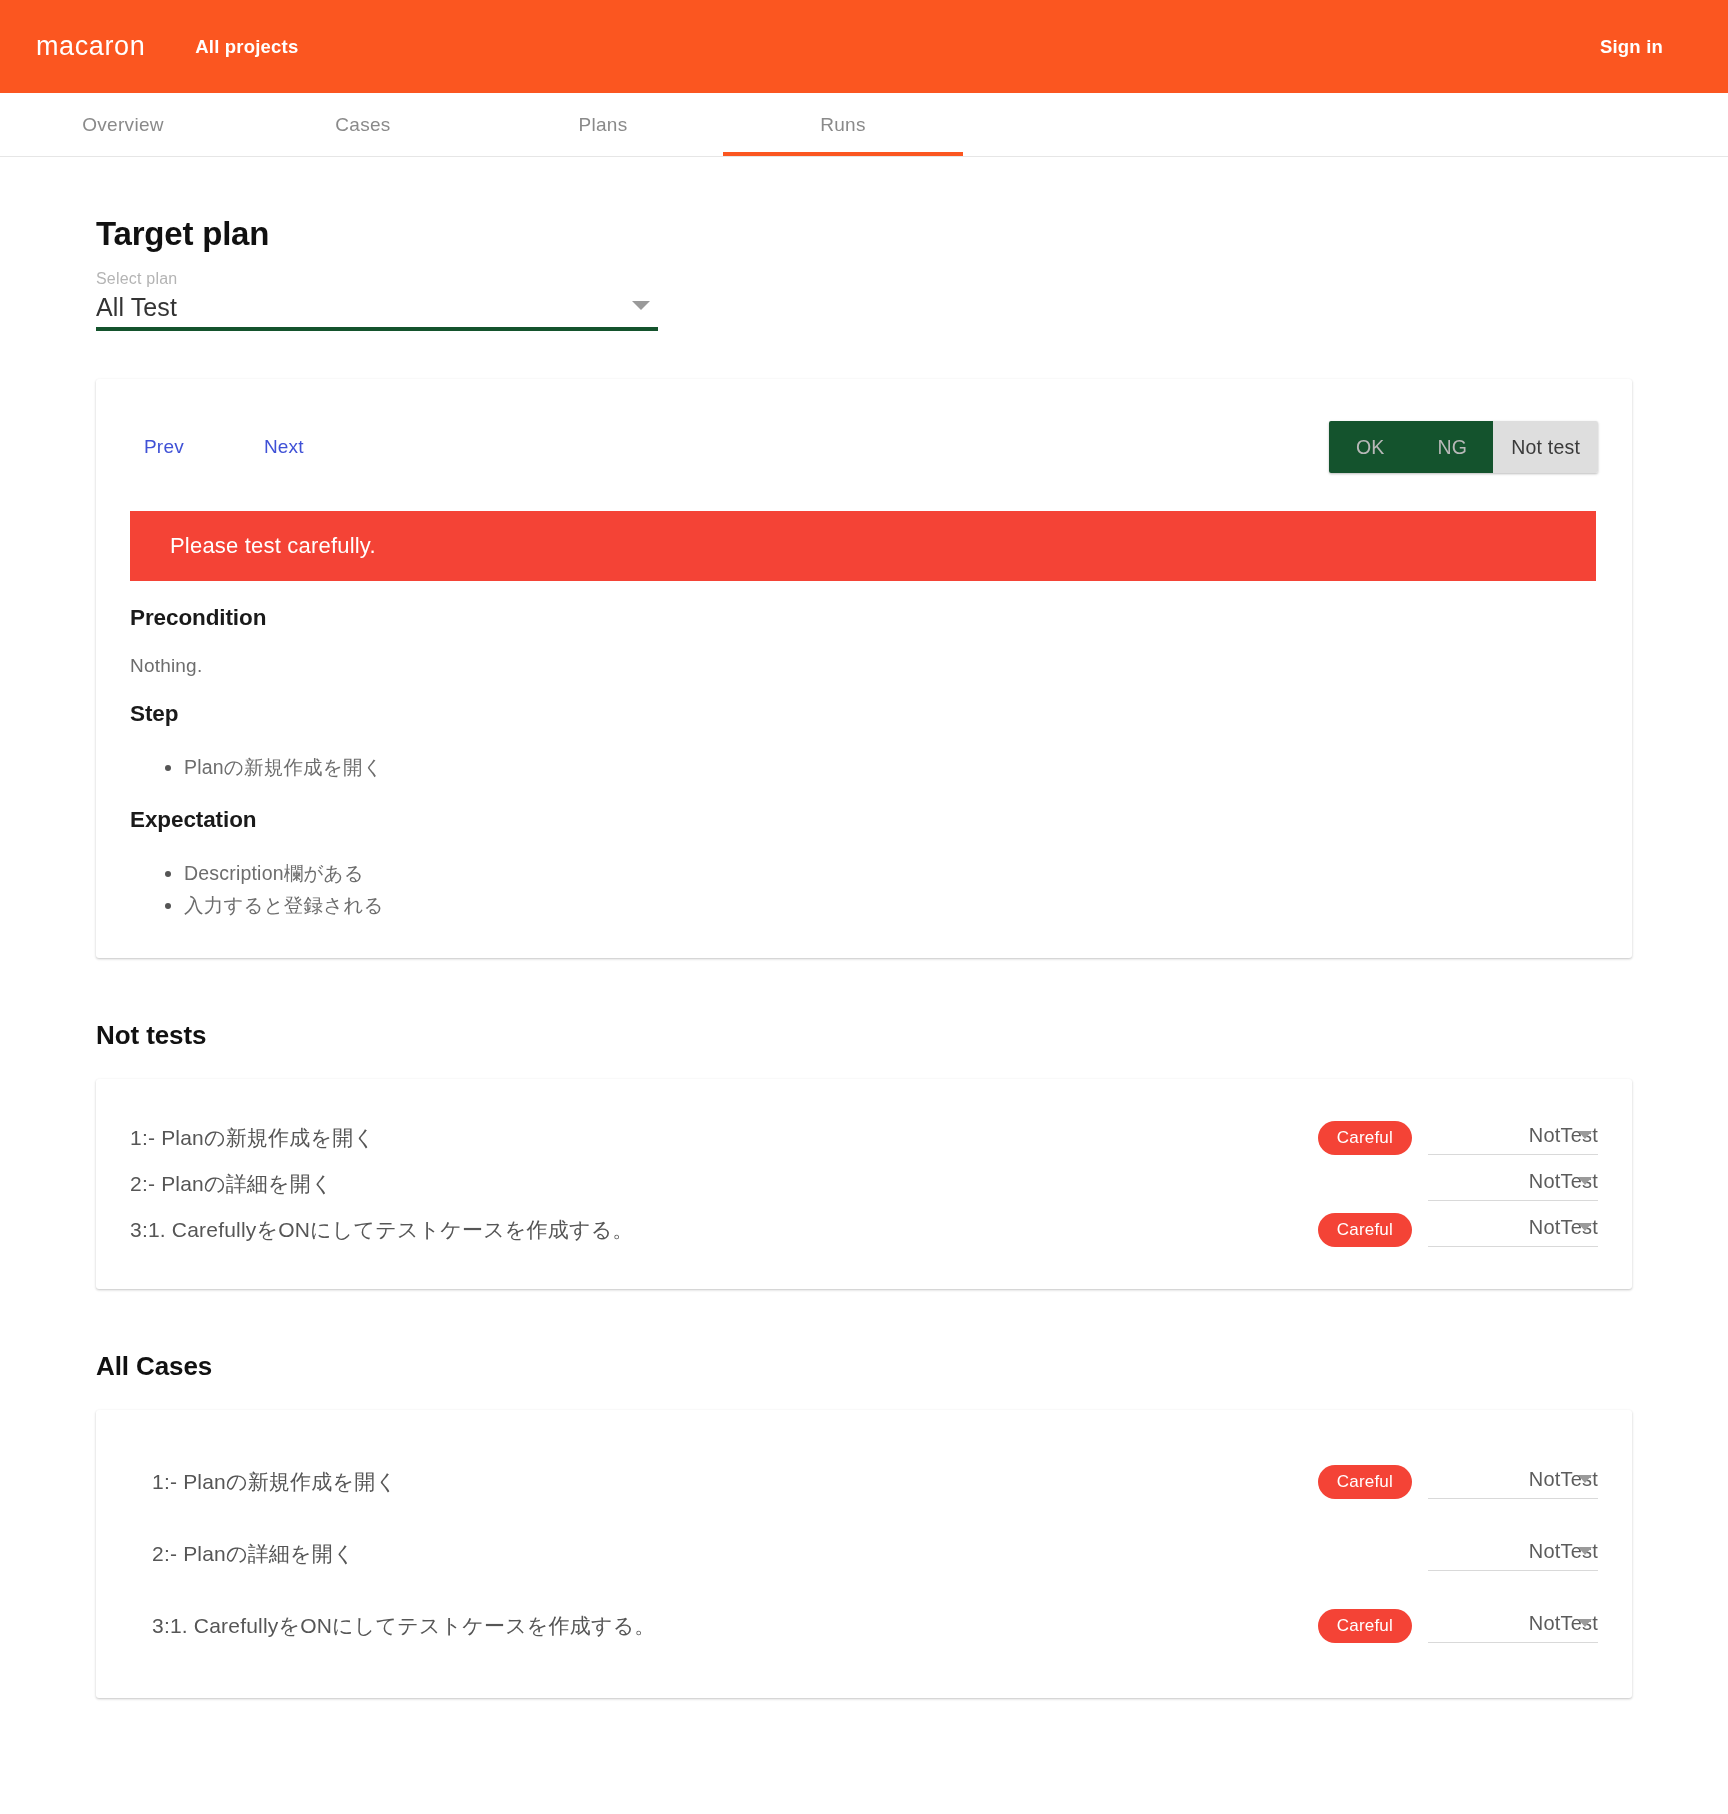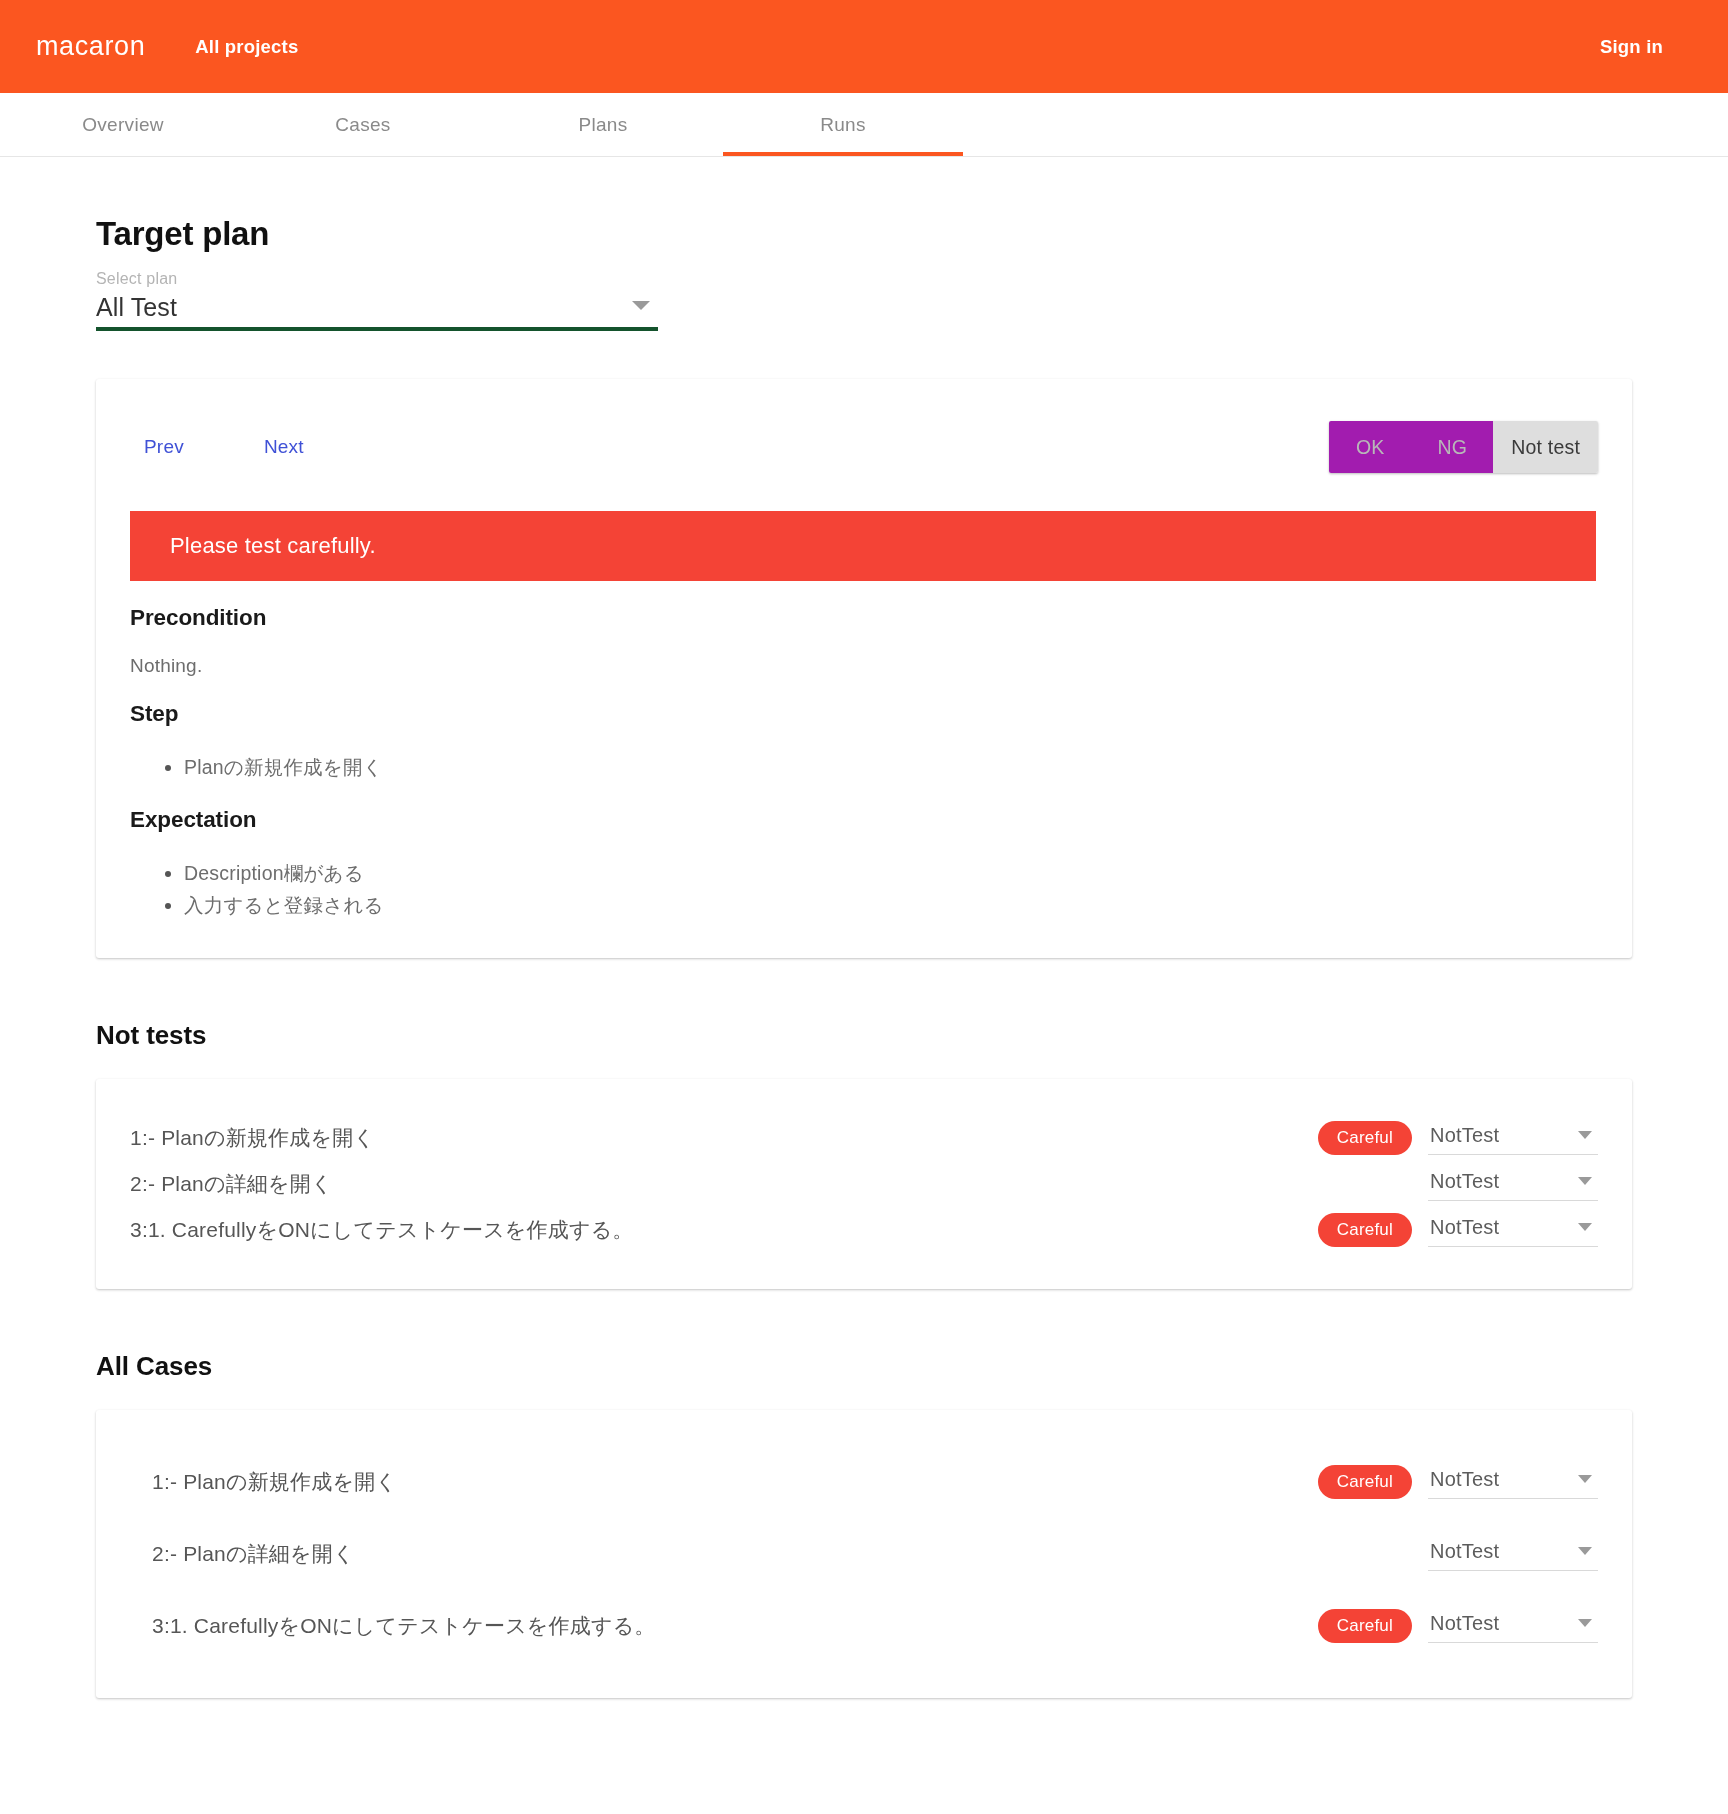--- a/index.html
+++ b/index.html
@@ -144,21 +144,21 @@
     background: #fff;
   }
   .btn-group .gbtn {
     min-width: 82px;
     height: 52px;
     display: flex;
     align-items: center;
     justify-content: center;
     font-size: 19.5px;
     color: #b8b8b8;
-    background: #a21caf;
+    background: #14532d;
     padding: 0 18px;
     letter-spacing: 0.2px;
     cursor: pointer;
     border: none;
     font-family: "Liberation Sans", sans-serif;
   }
   .btn-group .gbtn.selected {
     background: #dedede;
     color: #3a3a3a;
   }
@@ -243,20 +243,21 @@
     white-space: nowrap;
     text-align: center;
   }
   .badge.ghost { visibility: hidden; }
 
   .mini-select {
     width: 170px;
     border-bottom: 1px solid #d9d9d9;
     position: relative;
     padding: 4px 0 7px 2px;
+    text-align: right;
   }
   .mini-select .mval {
     font-size: 20px;
     color: #5c5c5c;
     letter-spacing: 0.2px;
   }
   .mini-select .mcaret {
     position: absolute;
     right: 6px;
     top: 11px;

